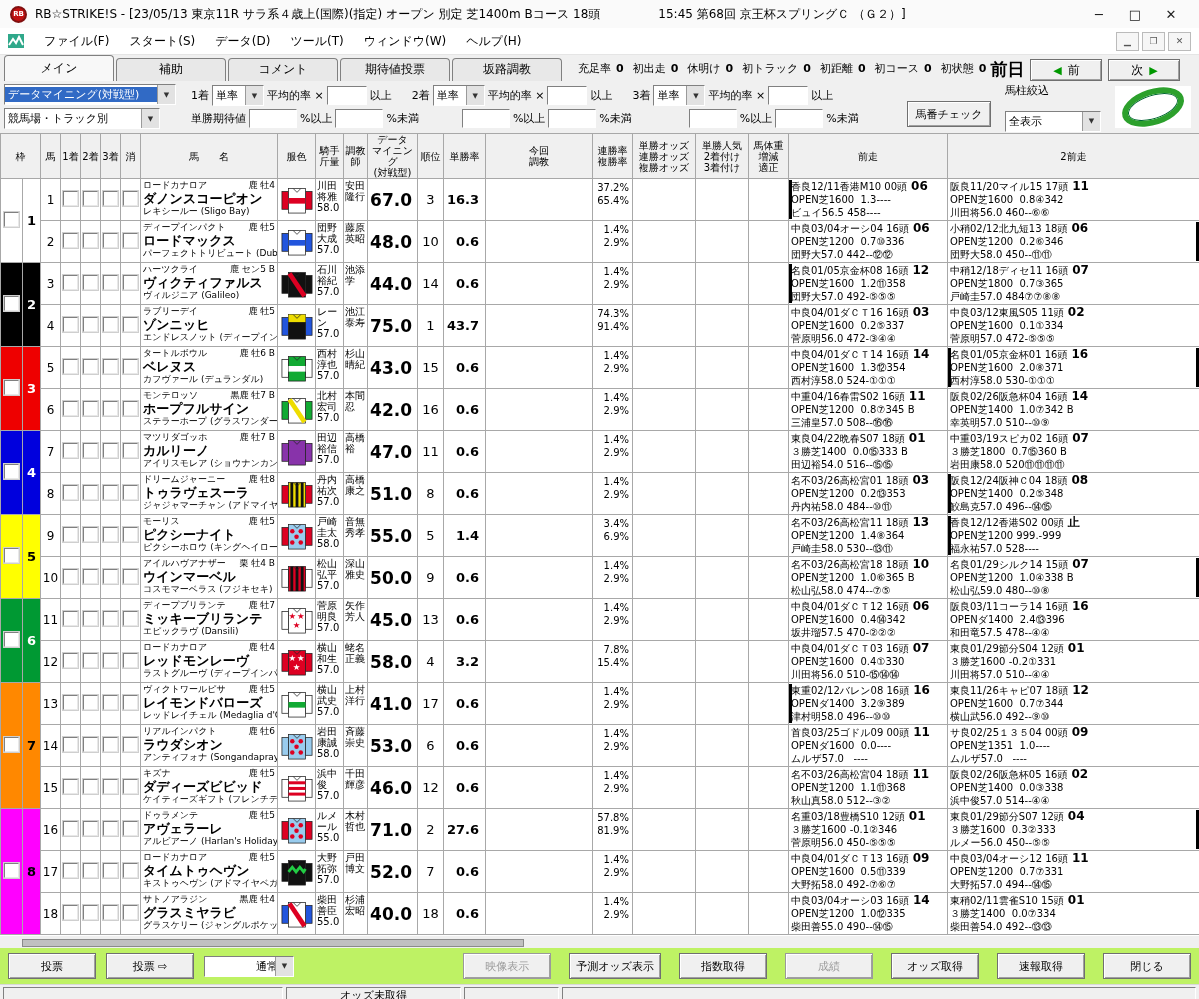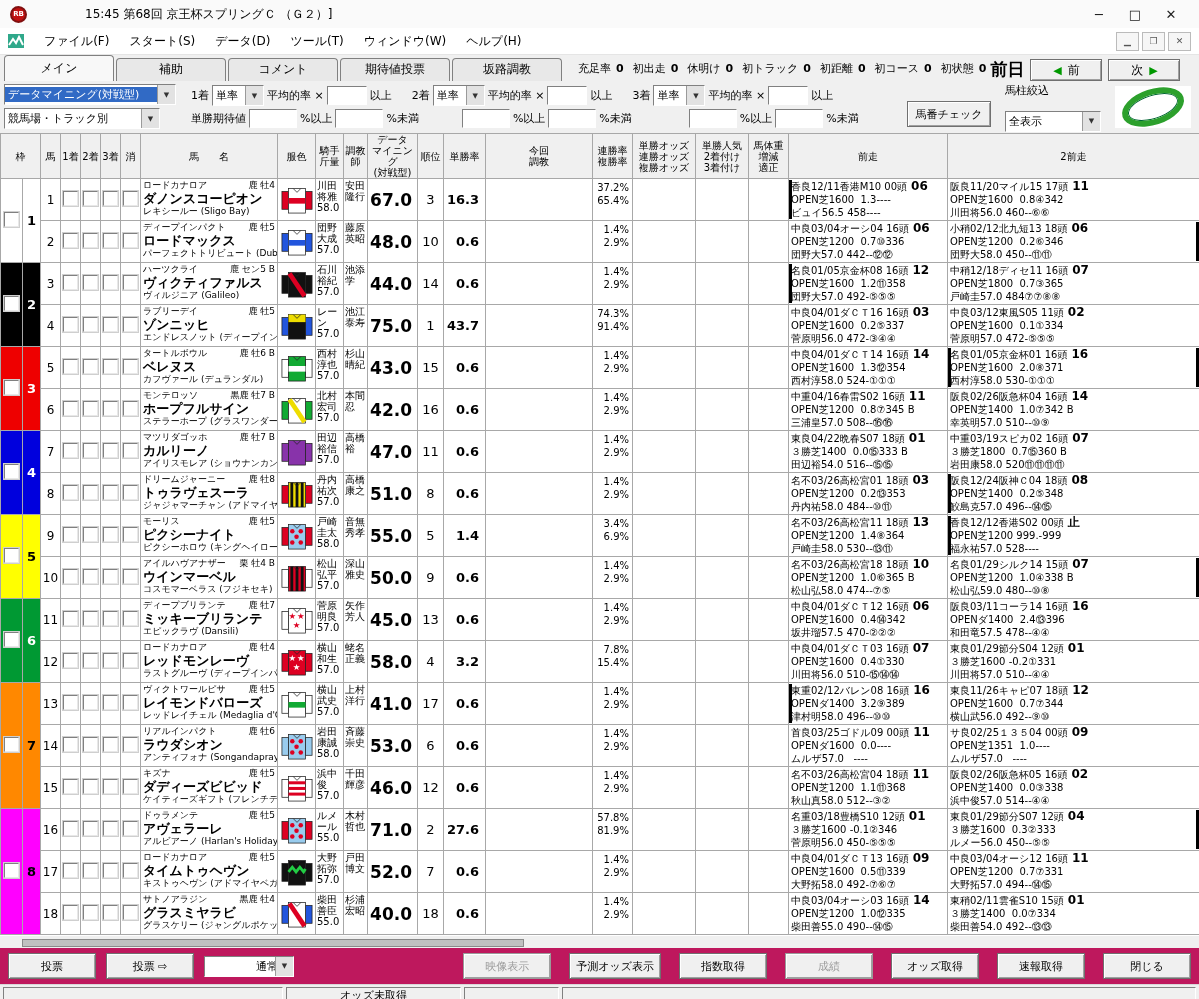--- a/index.html
+++ b/index.html
@@ -87,38 +87,39 @@
   td.ren{font-size:10px;text-align:right;padding-right:3px;vertical-align:top;line-height:13px;padding-top:2px;}
   td.prev{vertical-align:top;font-size:10px;line-height:13px;padding:1px 2px;position:relative;}
   .pline{white-space:pre;}
   .fin{font-weight:bold;font-size:12px;margin-left:4px;}
   .mark{position:absolute;left:0;top:1px;bottom:1px;width:3px;background:#000;}
   .markr{position:absolute;right:0;top:1px;bottom:1px;width:3px;background:#000;}
 
   
   .hscroll{height:12px;background:#f0f0f0;position:relative;border-top:1px solid #fff;}
   .hthumb{position:absolute;left:22px;top:3px;width:500px;height:6px;background:#c0c0c0;border:1px solid #8a8a8a;}
-  .bottombar{height:36px;display:flex;align-items:center;padding:0 8px;gap:10px;background:#be185d;}
+  .bottombar{height:36px;display:flex;align-items:center;padding:0 8px;gap:10px;background:#bef264;}
   .bbtn{height:26px;min-width:88px;background:#f0f0f0;border:1px solid #707070;
         box-shadow:inset 1px 1px 0 #fff,inset -1px -1px 0 #a0a0a0;font-size:11px;
         display:flex;align-items:center;justify-content:center;padding:0 6px;}
   .bbtn.dis{color:#9a9a9a;border-color:#9a9a9a;}
   .fcombo-mode{width:90px;padding-left:48px;}
   .brightgrp{margin-left:auto;display:flex;gap:18px;}
   .statusbar{height:21px;background:#f0f0f0;display:flex;gap:3px;padding:2px 3px;box-sizing:border-box;border-top:1px solid #d8d8d8;}
   .panel{border:1px solid;border-color:#808080 #fff #fff #808080;height:15px;font-size:11px;
          display:flex;align-items:center;justify-content:center;}
 </style>
 </head>
 <body>
 
 <div id="root">
 
   <div class="titlebar">
     <span class="app-icon">RB</span>
+    <span class="title-text">RB☆STRIKE!S - [23/05/13 東京11R サラ系４歳上(国際)(指定) オープン 別定 芝1400m Bコース 18頭</span>
     <span class="title-text2">15:45 第68回 京王杯スプリングＣ （Ｇ２）]</span>
     <div class="win-controls">
       <span class="win-ctl">─</span>
       <span class="win-ctl">□</span>
       <span class="win-ctl">✕</span>
     </div>
   </div>
 
   <div class="menubar">
     <svg width="16" height="16" viewBox="0 0 16 16">

